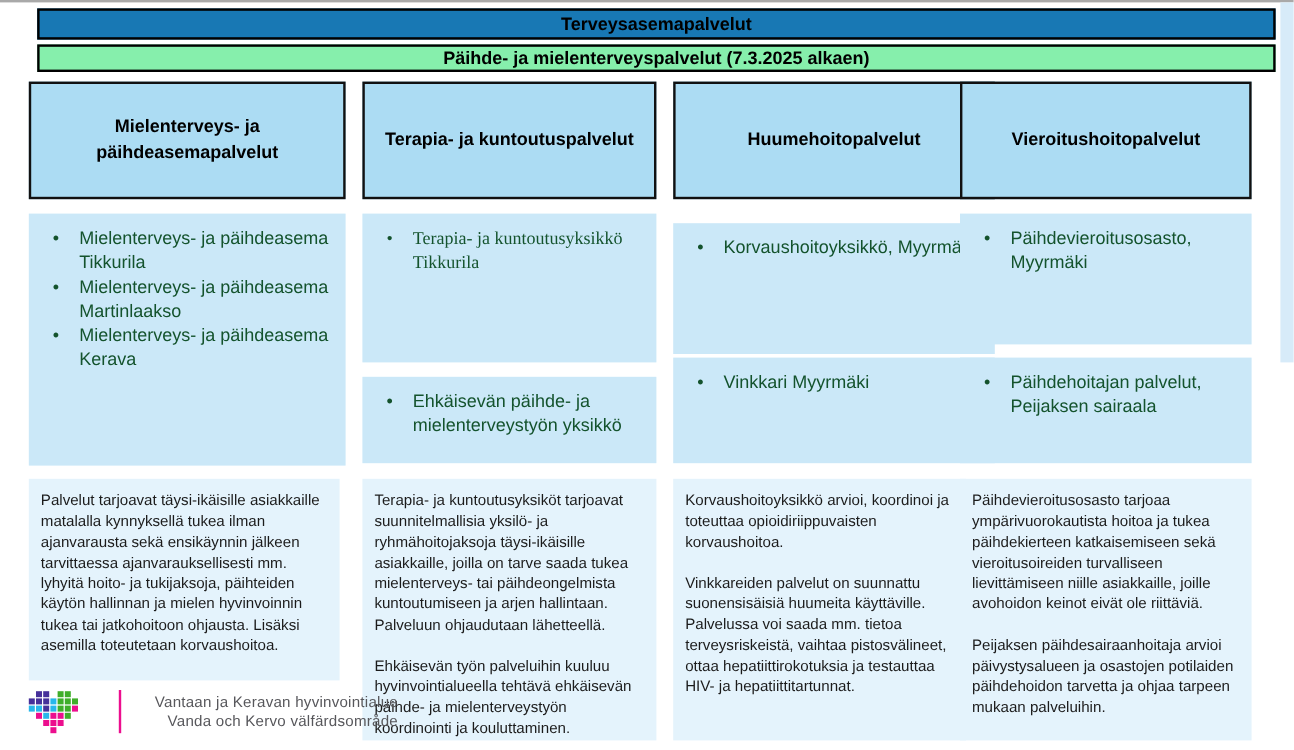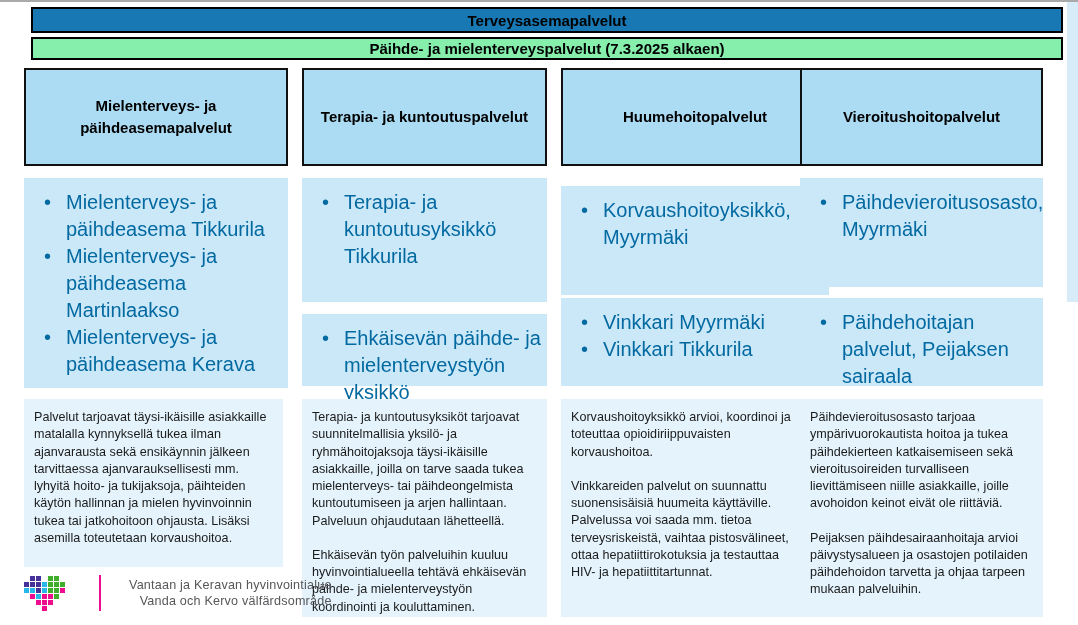--- a/index.html
+++ b/index.html
@@ -29,26 +29,26 @@
     position:absolute;left:0;right:0;top:68px;height:98px;
     background:#acdcf3;border:2px solid #111;
     display:flex;align-items:center;justify-content:center;text-align:center;
     font-weight:bold;font-size:15px;line-height:1.45;padding:0 14px;box-sizing:border-box;
   }
   .unit-box{
     position:absolute;left:0;right:0;background:#cbe8f8;box-sizing:border-box;
   }
   .unit-box ul{margin:0;padding:11px 6px 0 20px;list-style:none;}
   .unit-box li{
-    position:relative;padding-left:22px;font-size:20px;line-height:1.35;color:#0369a1;
+    position:relative;padding-left:22px;font-size:15px;line-height:1.35;color:#14532d;
   }
   .unit-box li::before{content:"•";position:absolute;left:0;top:0;}
 
   .c1-list{top:178px;height:210px;}
-  .c2-boxA{top:178px;height:124px;}
+  .c2-boxA{top:178px;height:124px;font-family:Liberation Serif, serif;}
   .c2-boxB{top:314px;height:72px;}
   .c3-boxA{top:186px;height:109px;}
   .c3-boxB{top:298px;height:88px;}
   .c4-boxA{top:178px;height:109px;}
   .c4-boxB{top:298px;height:88px;}
 
   .desc-box{
     position:absolute;left:0;top:399px;background:#e4f3fc;box-sizing:border-box;
     padding:10px 10px 8px 10px;font-size:12.6px;line-height:1.37;color:#1b1b1b;
   }
@@ -123,21 +123,20 @@
     <span>Huumehoitopalvelut</span>
   </div>
   <div class="unit-box c3-boxA">
     <ul>
         <li>Korvaushoitoyksikkö, Myyrmäki</li>
       </ul>
   </div>
   <div class="unit-box c3-boxB">
     <ul>
         <li>Vinkkari Myyrmäki</li>
-        <li>Vinkkari Tikkurila</li>
       </ul>
   </div>
   <div class="desc-box c3-desc">
       <p>Korvaushoitoyksikkö arvioi, koordinoi ja toteuttaa opioidiriippuvaisten korvaushoitoa.</p>
       <p>Vinkkareiden palvelut on suunnattu suonensisäisiä huumeita käyttäville. Palvelussa voi saada mm. tietoa terveysriskeistä, vaihtaa pistosvälineet, ottaa hepatiittirokotuksia ja testauttaa HIV- ja hepatiittitartunnat.</p>
     </div>
 </div>
 
 <div class="col col-4">
   <div class="head-box">

